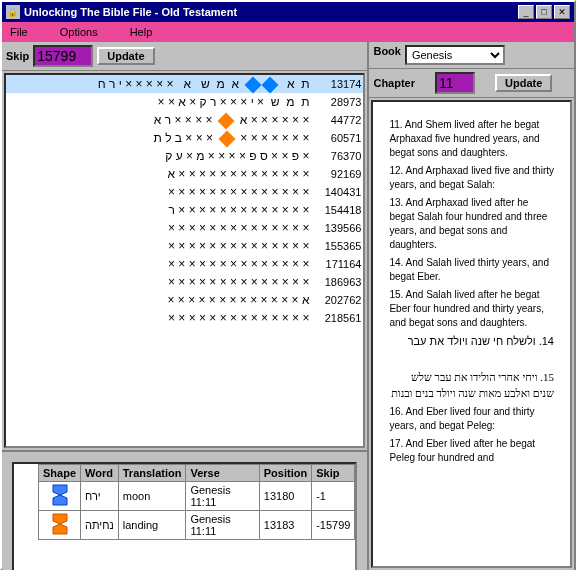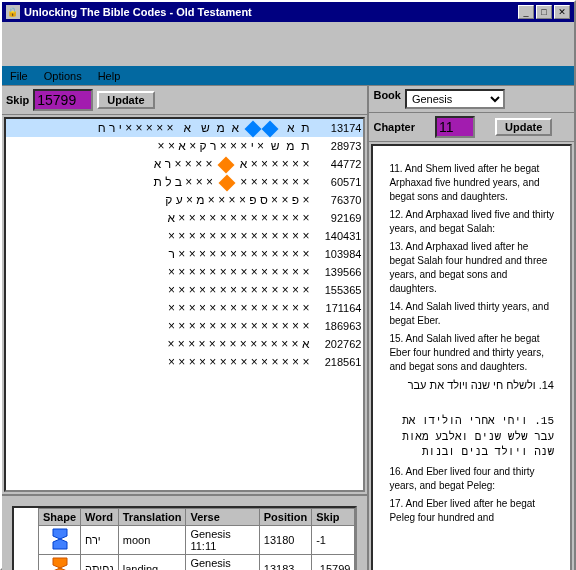--- a/index.html
+++ b/index.html
@@ -58,28 +58,27 @@
       border-top: 1px solid #ffffff;
       border-left: 1px solid #ffffff;
       display: flex;
       align-items: center;
       justify-content: center;
       font-size: 9px;
       cursor: pointer;
       color: black;
     }
     .menu-bar {
-      background: #0369a1;
+      background: #ec4899;
       padding: 2px 4px;
       display: flex;
-      gap: 8px;
+      gap: 24px;
       border-bottom: 1px solid #808080;
       height: 20px;
       align-items: center;
-      margin-top: 44px;
     }
     .menu-item {
       padding: 1px 4px;
       cursor: pointer;
       font-size: 11px;
     }
     .main-content {
       display: flex;
       height: calc(570px - 42px);
     }
@@ -235,21 +234,21 @@
     }
   </style>
 </head>
 <body>
 
 <div class="window">
 
   <div class="title-bar">
     <div class="title-bar-left">
       <div class="title-icon">🔒</div>
-      <span class="title-text">Unlocking The Bible Codes - Old Testament</span>
+      <span class="title-text">Unlocking The Bible File - Old Testament</span>
     </div>
     <div class="title-buttons">
       <div class="title-btn">_</div>
       <div class="title-btn">□</div>
       <div class="title-btn">✕</div>
     </div>
   </div>
 
   <div class="menu-bar">
     <span class="menu-item">File</span>
@@ -310,21 +309,21 @@
             <span class="grid-cell number">92169</span>
             <span class="grid-cell hebrew-text" style="font-size:12px;">×&nbsp;×&nbsp;×&nbsp;×&nbsp;×&nbsp;×&nbsp;×&nbsp;×&nbsp;×&nbsp;×&nbsp;×&nbsp;×&nbsp;×&nbsp;א</span>
           </div>
 
           <div class="grid-row">
             <span class="grid-cell number">140431</span>
             <span class="grid-cell hebrew-text" style="font-size:12px;">×&nbsp;×&nbsp;×&nbsp;×&nbsp;×&nbsp;×&nbsp;×&nbsp;×&nbsp;×&nbsp;×&nbsp;×&nbsp;×&nbsp;×&nbsp;×</span>
           </div>
 
           <div class="grid-row">
-            <span class="grid-cell number">103984</span>
+            <span class="grid-cell number">154418</span>
             <span class="grid-cell hebrew-text" style="font-size:12px;">×&nbsp;×&nbsp;×&nbsp;×&nbsp;×&nbsp;×&nbsp;×&nbsp;×&nbsp;×&nbsp;×&nbsp;×&nbsp;×&nbsp;×&nbsp;ר</span>
           </div>
 
           <div class="grid-row">
             <span class="grid-cell number">139566</span>
             <span class="grid-cell hebrew-text" style="font-size:12px;">×&nbsp;×&nbsp;×&nbsp;×&nbsp;×&nbsp;×&nbsp;×&nbsp;×&nbsp;×&nbsp;×&nbsp;×&nbsp;×&nbsp;×&nbsp;×</span>
           </div>
 
           <div class="grid-row">
             <span class="grid-cell number">155365</span>
@@ -414,19 +413,19 @@
         <button class="btn">Update</button>
       </div>
 
       <div class="text-area">
         <div class="verse-para">11. And Shem lived after he begat Arphaxad five hundred years, and begat sons and daughters.</div>
         <div class="verse-para">12. And Arphaxad lived five and thirty years, and begat Salah:</div>
         <div class="verse-para">13. And Arphaxad lived after he begat Salah four hundred and three years, and begat sons and daughters.</div>
         <div class="verse-para">14. And Salah lived thirty years, and begat Eber.</div>
         <div class="verse-para">15. And Salah lived after he begat Eber four hundred and thirty years, and begat sons and daughters.</div>
         <div class="verse-para" style="direction:rtl; font-family:'Arial Hebrew',Arial; font-size:11px;">14. ולשלח חי שנה ויולד את עבר</div>
-        <div class="verse-para" style="direction:rtl; font-family:Liberation Mono, monospace; font-size:11px;margin-top:21px;">15. ויחי אחרי הולידו את עבר שלש שנים ואלבע מאות שנה ויולד בנים ובנות</div>
+        <div class="verse-para" style="direction:rtl; font-family:Liberation Serif, serif; font-size:11px;margin-top:21px;">15. ויחי אחרי הולידו את עבר שלש שנים ואלבע מאות שנה ויולד בנים ובנות</div>
         <div class="verse-para">16. And Eber lived four and thirty years, and begat Peleg:</div>
         <div class="verse-para">17. And Eber lived after he begat Peleg four hundred and</div>
       </div>
     </div>
   </div>
 </div>
 
 </body></html>

